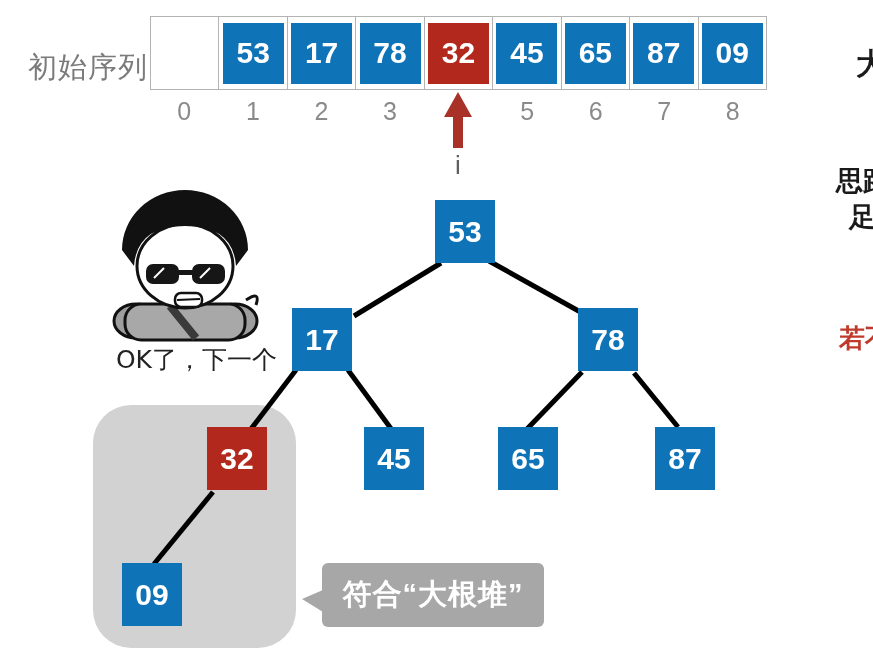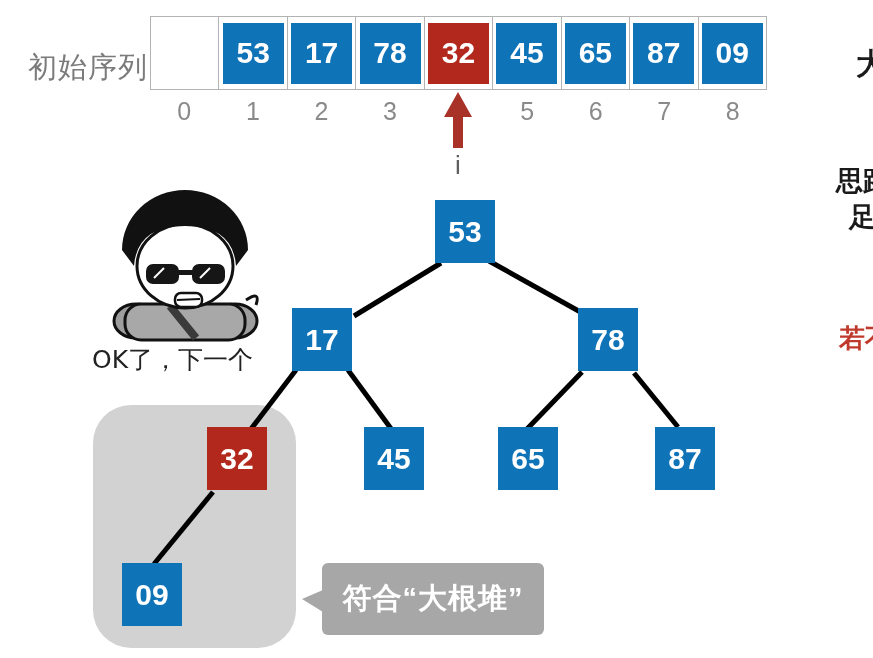--- a/index.html
+++ b/index.html
@@ -55,34 +55,34 @@
   .tnode.red{fill:#b3281d;}
   .tedge{stroke:#000;stroke-width:5;}
   .tlabel{
     fill:#fff;font-size:30px;font-weight:bold;
     font-family:"Liberation Sans",sans-serif;text-anchor:middle;
   }
   .hl-region{fill:#d2d2d2;}
 
   
   .callout{
-    left:322px;top:563px;width:222px;height:72px;background:#a7a7a7;
+    left:322px;top:563px;width:222px;height:64px;background:#a7a7a7;
     border-radius:6px;display:flex;align-items:center;justify-content:center;
   }
   .callout-text{color:#fff;font-size:29px;font-weight:bold;letter-spacing:1px;}
   .callout-tail{
     position:absolute;left:-20px;top:27px;width:0;height:0;
     border-right:21px solid #a7a7a7;border-top:9px solid transparent;
     border-bottom:13px solid transparent;
   }
 
   
   .meme-svg{left:98px;top:178px;}
   .meme-caption{
-    left:92px;top:343px;width:185px;text-align:left;
+    left:92px;top:343px;width:185px;text-align:right;
     font-size:25px;color:#222;font-family:"DejaVu Sans",sans-serif;
   }
 </style>
 </head>
 <body>
 
 <div class="abs array-label">初始序列</div>
 
 <div class="abs array-box">
   <div class="acell">

